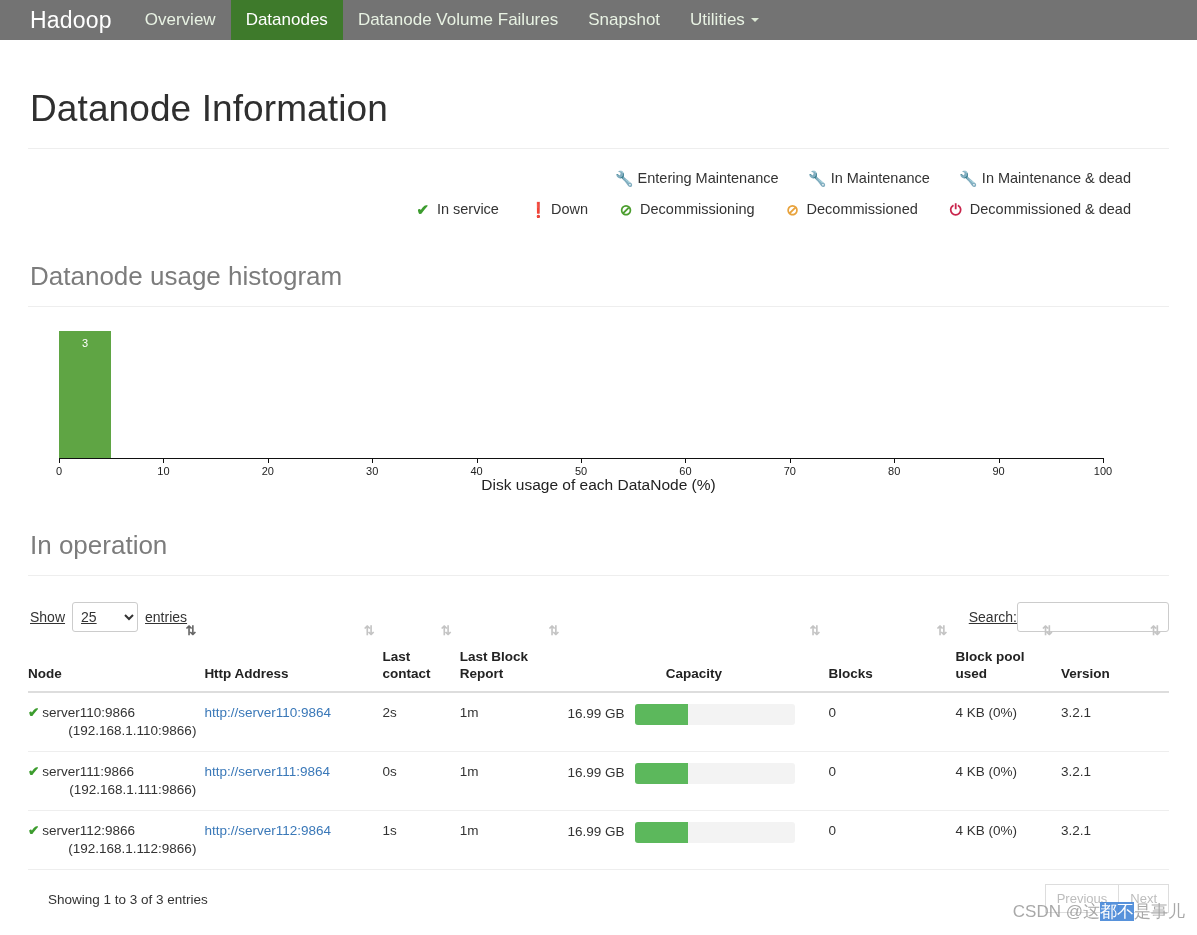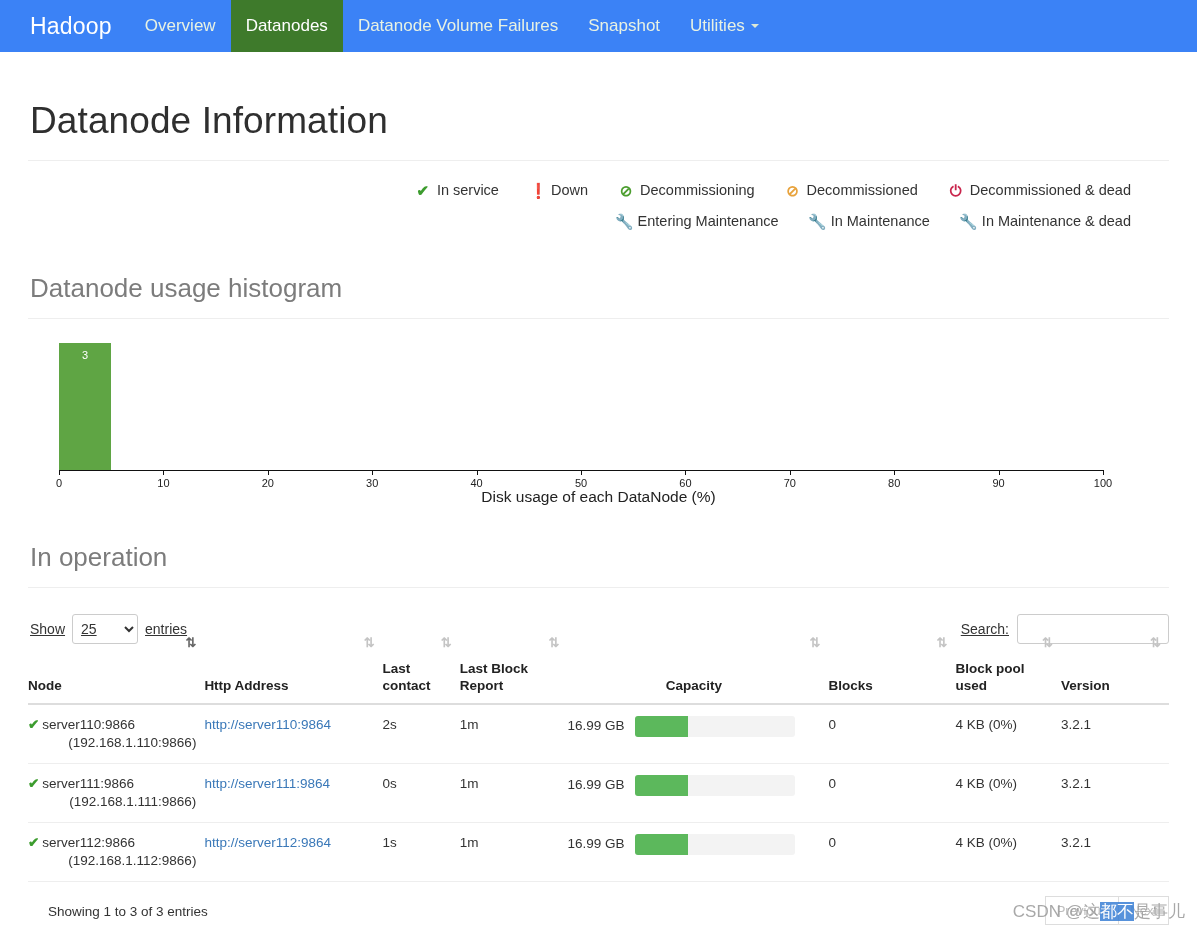--- a/index.html
+++ b/index.html
@@ -7,22 +7,22 @@
     margin: 0; padding: 0;
     width: 1197px; height: 935px;
     background: #ffffff;
     font-family: "Liberation Sans", sans-serif;
     color: #333333;
     overflow: hidden;
   }
 
   
   .navbar {
-    height: 52px;
-    background: #3b82f6;
+    height: 40px;
+    background: #737373;
     display: flex;
     align-items: stretch;
     padding-left: 18px;
   }
   .brand {
     display: flex; align-items: center;
     color: #ffffff;
     font-size: 23px;
     padding: 0 18px 0 12px;
     letter-spacing: .2px;
@@ -175,21 +175,21 @@
     font-family: "Liberation Sans", sans-serif;
     font-size: 14px;
     padding: 4px 4px;
     border: 1px solid #cccccc;
     border-radius: 3px;
     background: #fff;
     color: #333;
     height: 30px;
     width: 66px;
   }
-  .search-ctl { display: flex; align-items: center; gap: 8px; color: #333; }
+  .search-ctl { display: flex; align-items: center; color: #333; }
   .search-ctl input {
     font-family: "Liberation Sans", sans-serif;
     font-size: 14px;
     padding: 5px 8px;
     border: 1px solid #cccccc;
     border-radius: 3px;
     width: 152px;
     height: 30px;
     outline: none;
     background: #fff;
@@ -320,44 +320,44 @@
 </div>
 
 <div class="page">
 
   <h1 class="page-title">Datanode Information</h1>
   <div class="rule"></div>
 
   <div class="legend">
     <div class="legend-row">
       <span class="lg">
-        <span class="gl gl-check">✔</span><span>In service</span>
-      </span>
-      <span class="lg">
-        <span class="gl gl-down">❗</span><span>Down</span>
-      </span>
-      <span class="lg">
-        <span class="gl gl-dcing">⊘</span><span>Decommissioning</span>
-      </span>
-      <span class="lg">
-        <span class="gl gl-dced">⊘</span><span>Decommissioned</span>
-      </span>
-      <span class="lg">
-        <span class="gl gl-dcdead">⏻</span><span>Decommissioned &amp; dead</span>
+        <span class="gl gl-entm">🔧</span><span>Entering Maintenance</span>
+      </span>
+      <span class="lg">
+        <span class="gl gl-inm">🔧</span><span>In Maintenance</span>
+      </span>
+      <span class="lg">
+        <span class="gl gl-inmd">🔧</span><span>In Maintenance &amp; dead</span>
       </span>
     </div>
     <div class="legend-row">
       <span class="lg">
-        <span class="gl gl-entm">🔧</span><span>Entering Maintenance</span>
-      </span>
-      <span class="lg">
-        <span class="gl gl-inm">🔧</span><span>In Maintenance</span>
-      </span>
-      <span class="lg">
-        <span class="gl gl-inmd">🔧</span><span>In Maintenance &amp; dead</span>
+        <span class="gl gl-check">✔</span><span>In service</span>
+      </span>
+      <span class="lg">
+        <span class="gl gl-down">❗</span><span>Down</span>
+      </span>
+      <span class="lg">
+        <span class="gl gl-dcing">⊘</span><span>Decommissioning</span>
+      </span>
+      <span class="lg">
+        <span class="gl gl-dced">⊘</span><span>Decommissioned</span>
+      </span>
+      <span class="lg">
+        <span class="gl gl-dcdead">⏻</span><span>Decommissioned &amp; dead</span>
       </span>
     </div>
   </div>
 
   <h2 class="section">Datanode usage histogram</h2>
   <div class="section-rule"></div>
 
   <div class="chart-wrap">
     <div class="chart-plot" id="chart-plot">
         <div class="bar" style="left: 0%; width: 5%; height: 100%; background: rgb(95, 165, 68);">

